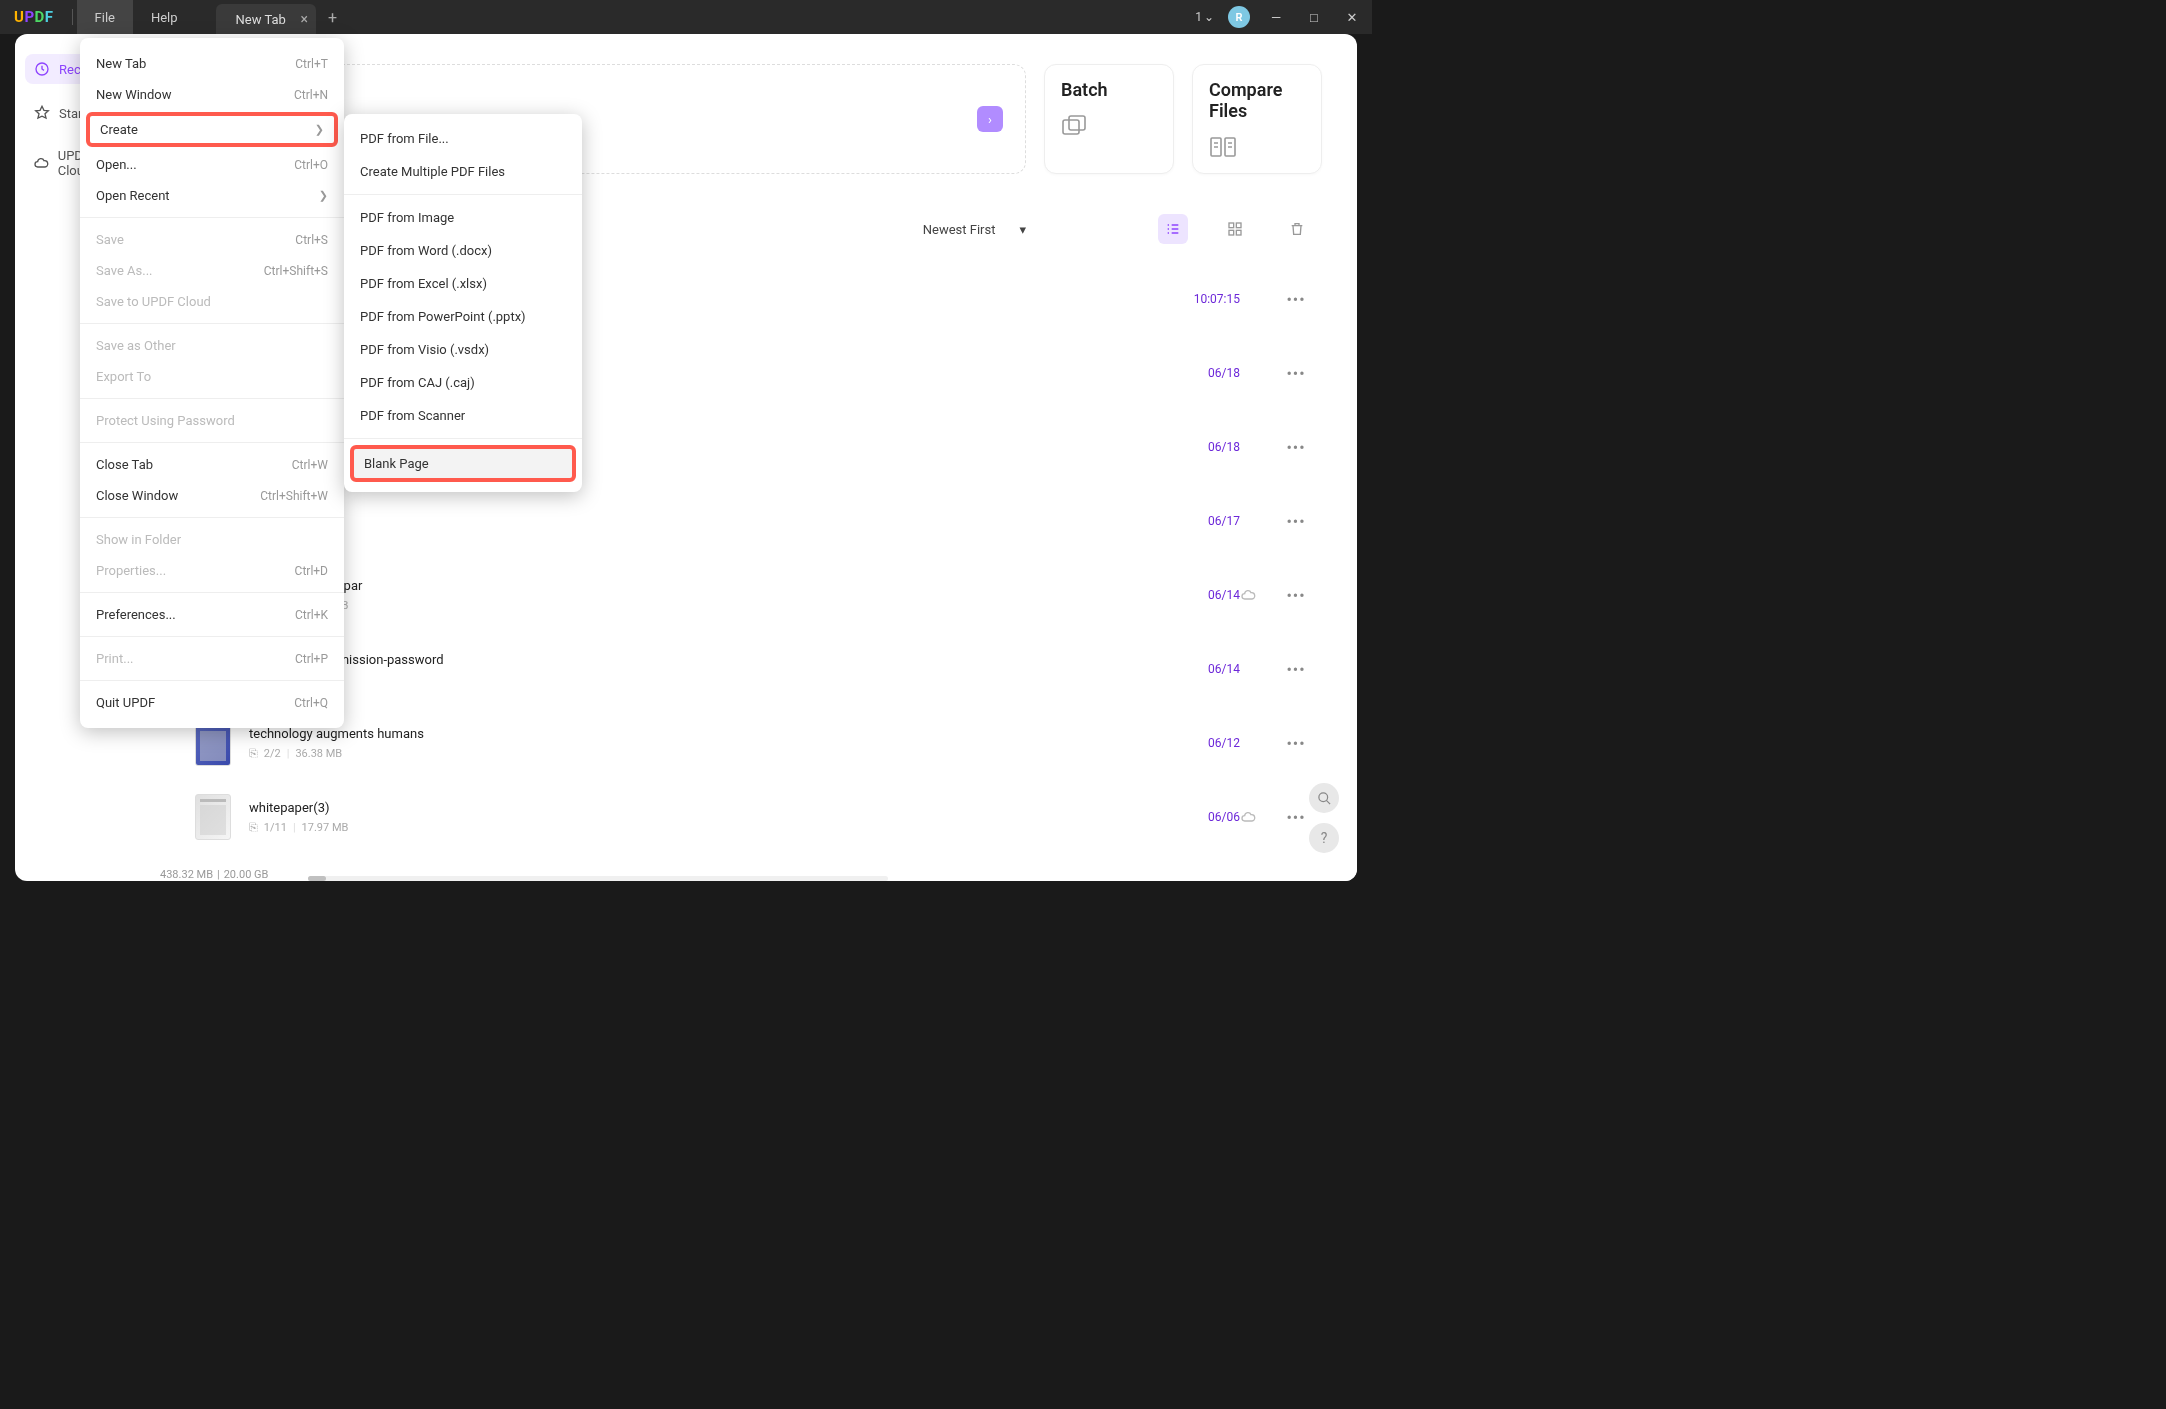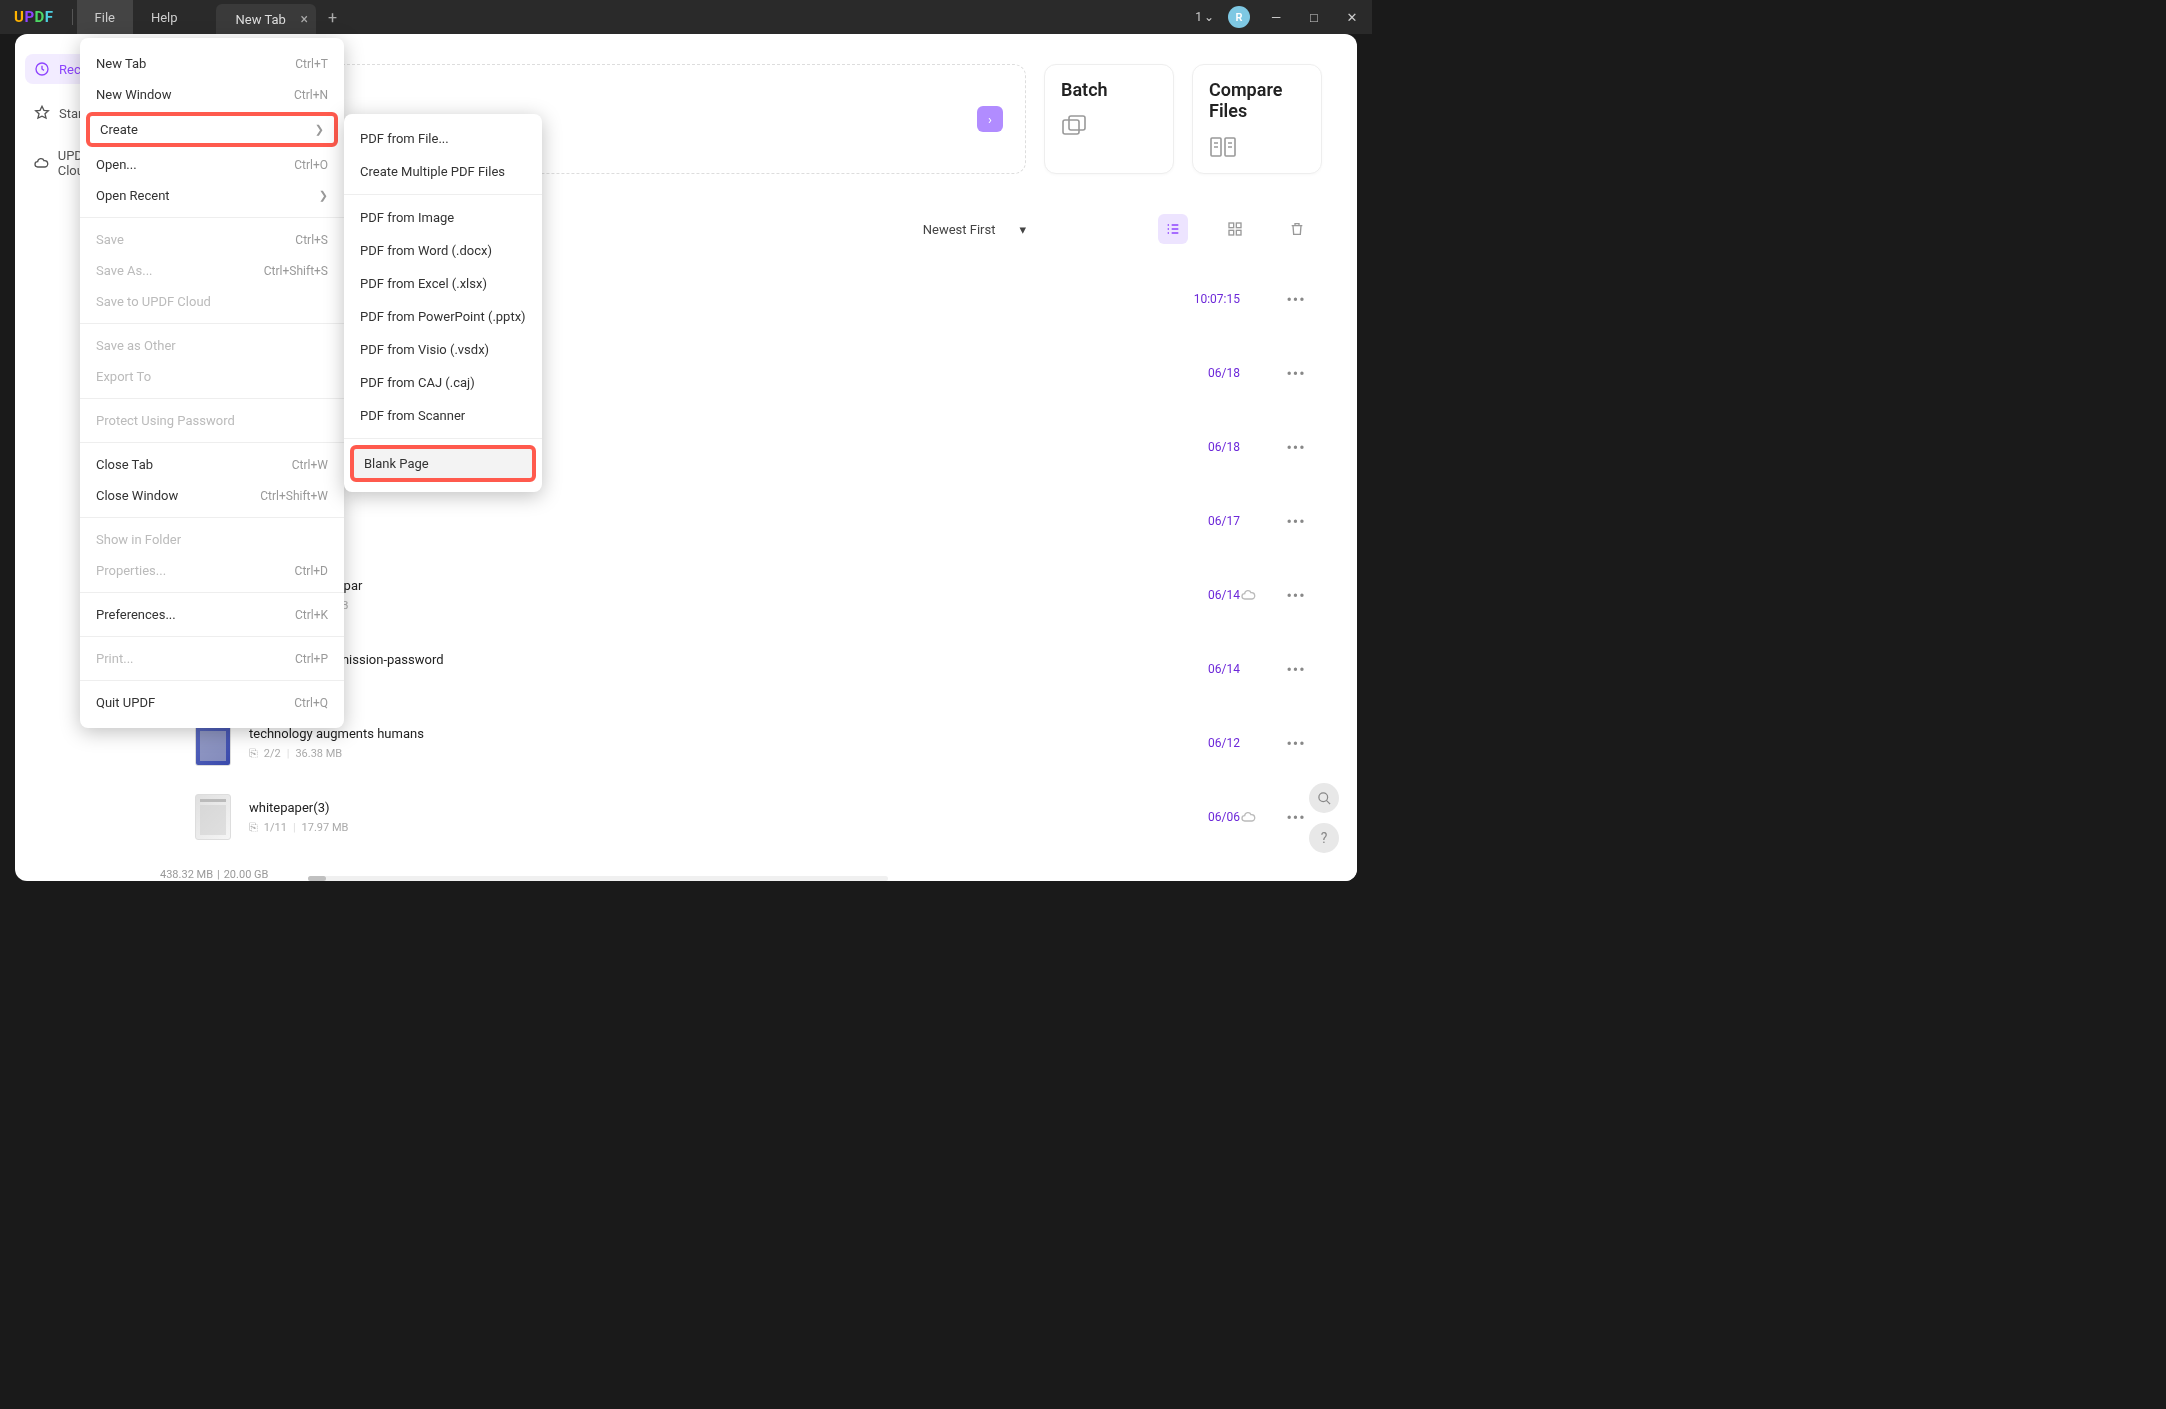--- a/index.html
+++ b/index.html
@@ -80,21 +80,21 @@
   
   .file-menu { position: absolute; left: 80px; top: 38px; width: 264px; background: #fff; border-radius: 8px; box-shadow: 0 4px 20px rgba(0,0,0,0.25); padding: 10px 0; z-index: 100; }
   .fm-item { display: flex; align-items: center; justify-content: space-between; padding: 8px 16px; font-size: 13px; color: #333; position: relative; }
   .fm-item.disabled { color: #bbb; gap: 14px; }
   .fm-item .shortcut { font-size: 12px; color: #999; }
   .fm-item .arrow { color: #999; font-size: 11px; }
   .fm-sep { height: 1px; background: #eee; margin: 6px 0; }
   .fm-item.highlight { border: 4px solid #ff5a4d; border-radius: 6px; margin: 2px 6px; padding: 6px 10px; }
   
   
-  .create-menu { position: absolute; left: 344px; top: 114px; width: 198px; background: #fff; border-radius: 8px; box-shadow: 0 4px 20px rgba(0,0,0,0.25); padding: 8px 0; z-index: 101; }
+  .create-menu { position: absolute; left: 344px; top: 114px; width: 238px; background: #fff; border-radius: 8px; box-shadow: 0 4px 20px rgba(0,0,0,0.25); padding: 8px 0; z-index: 101; }
   .cm-item { padding: 9px 16px; font-size: 13px; color: #333; }
   .cm-sep { height: 1px; background: #eee; margin: 6px 0; }
   .cm-item.highlight { border: 4px solid #ff5a4d; border-radius: 6px; margin: 2px 6px; padding: 7px 10px; background: #f3f3f3; }
   
   svg { display: block; }
 </style>
 </head>
 <body>
 
 <div class="titlebar">

